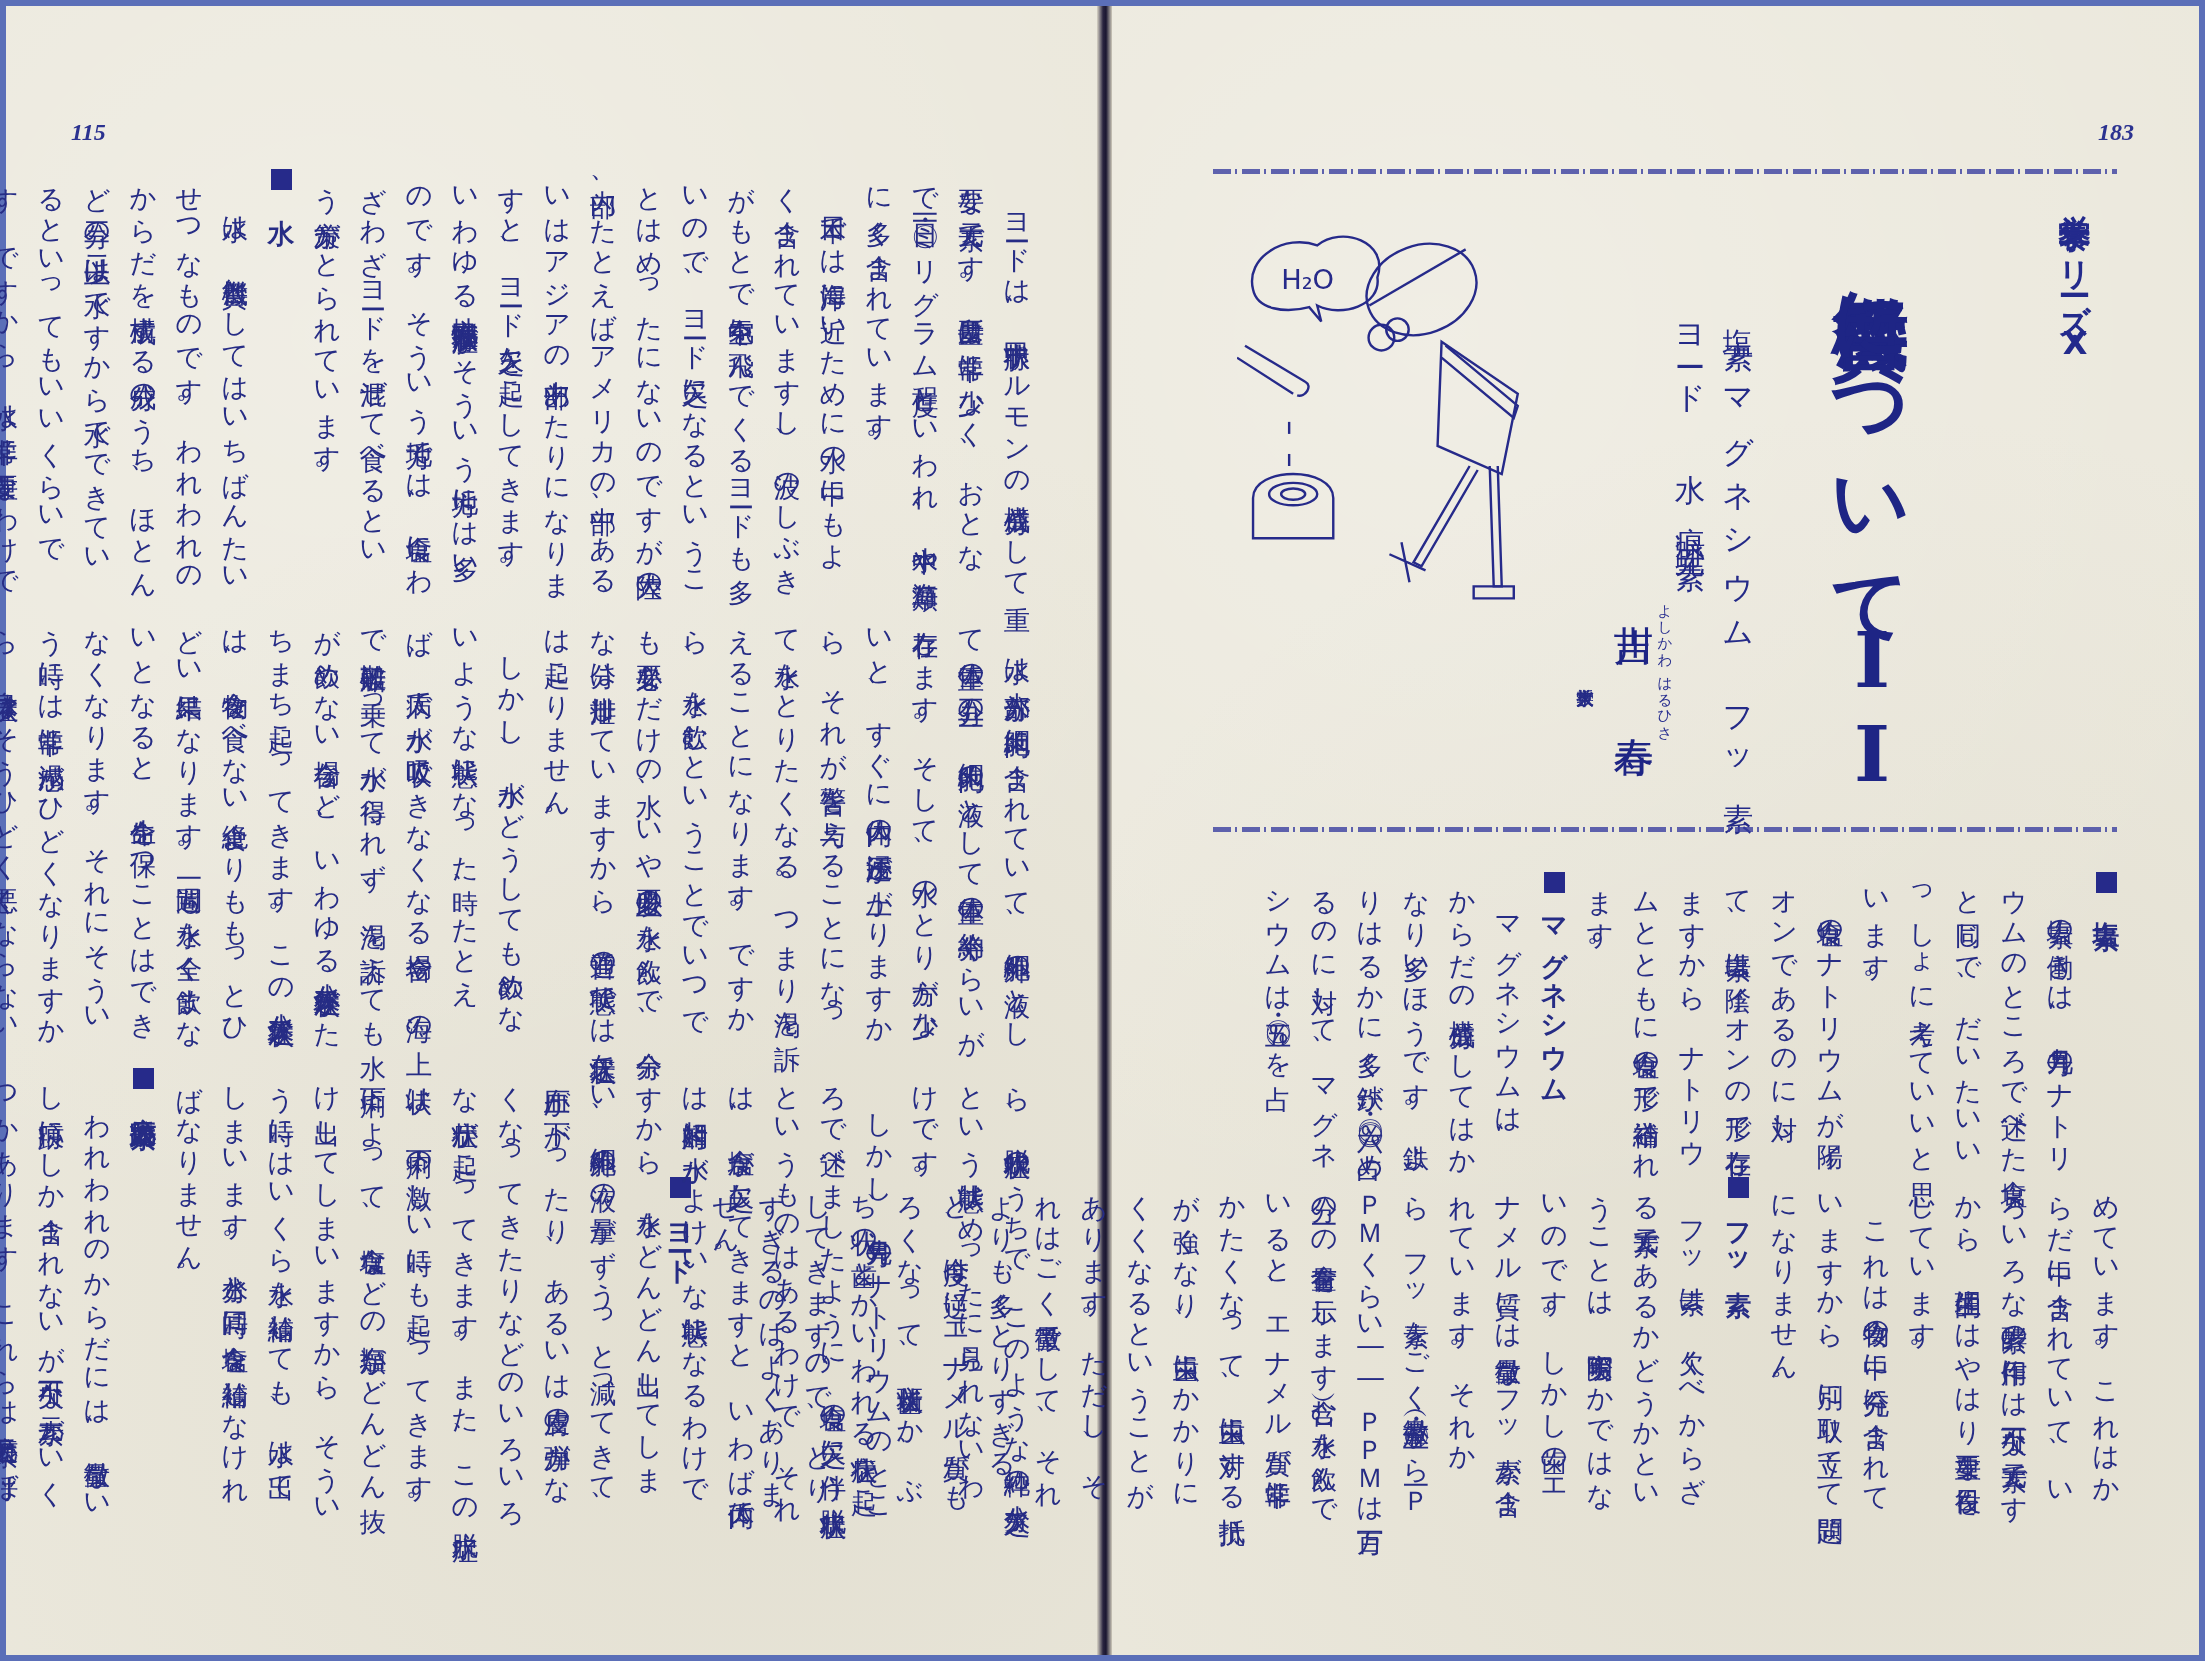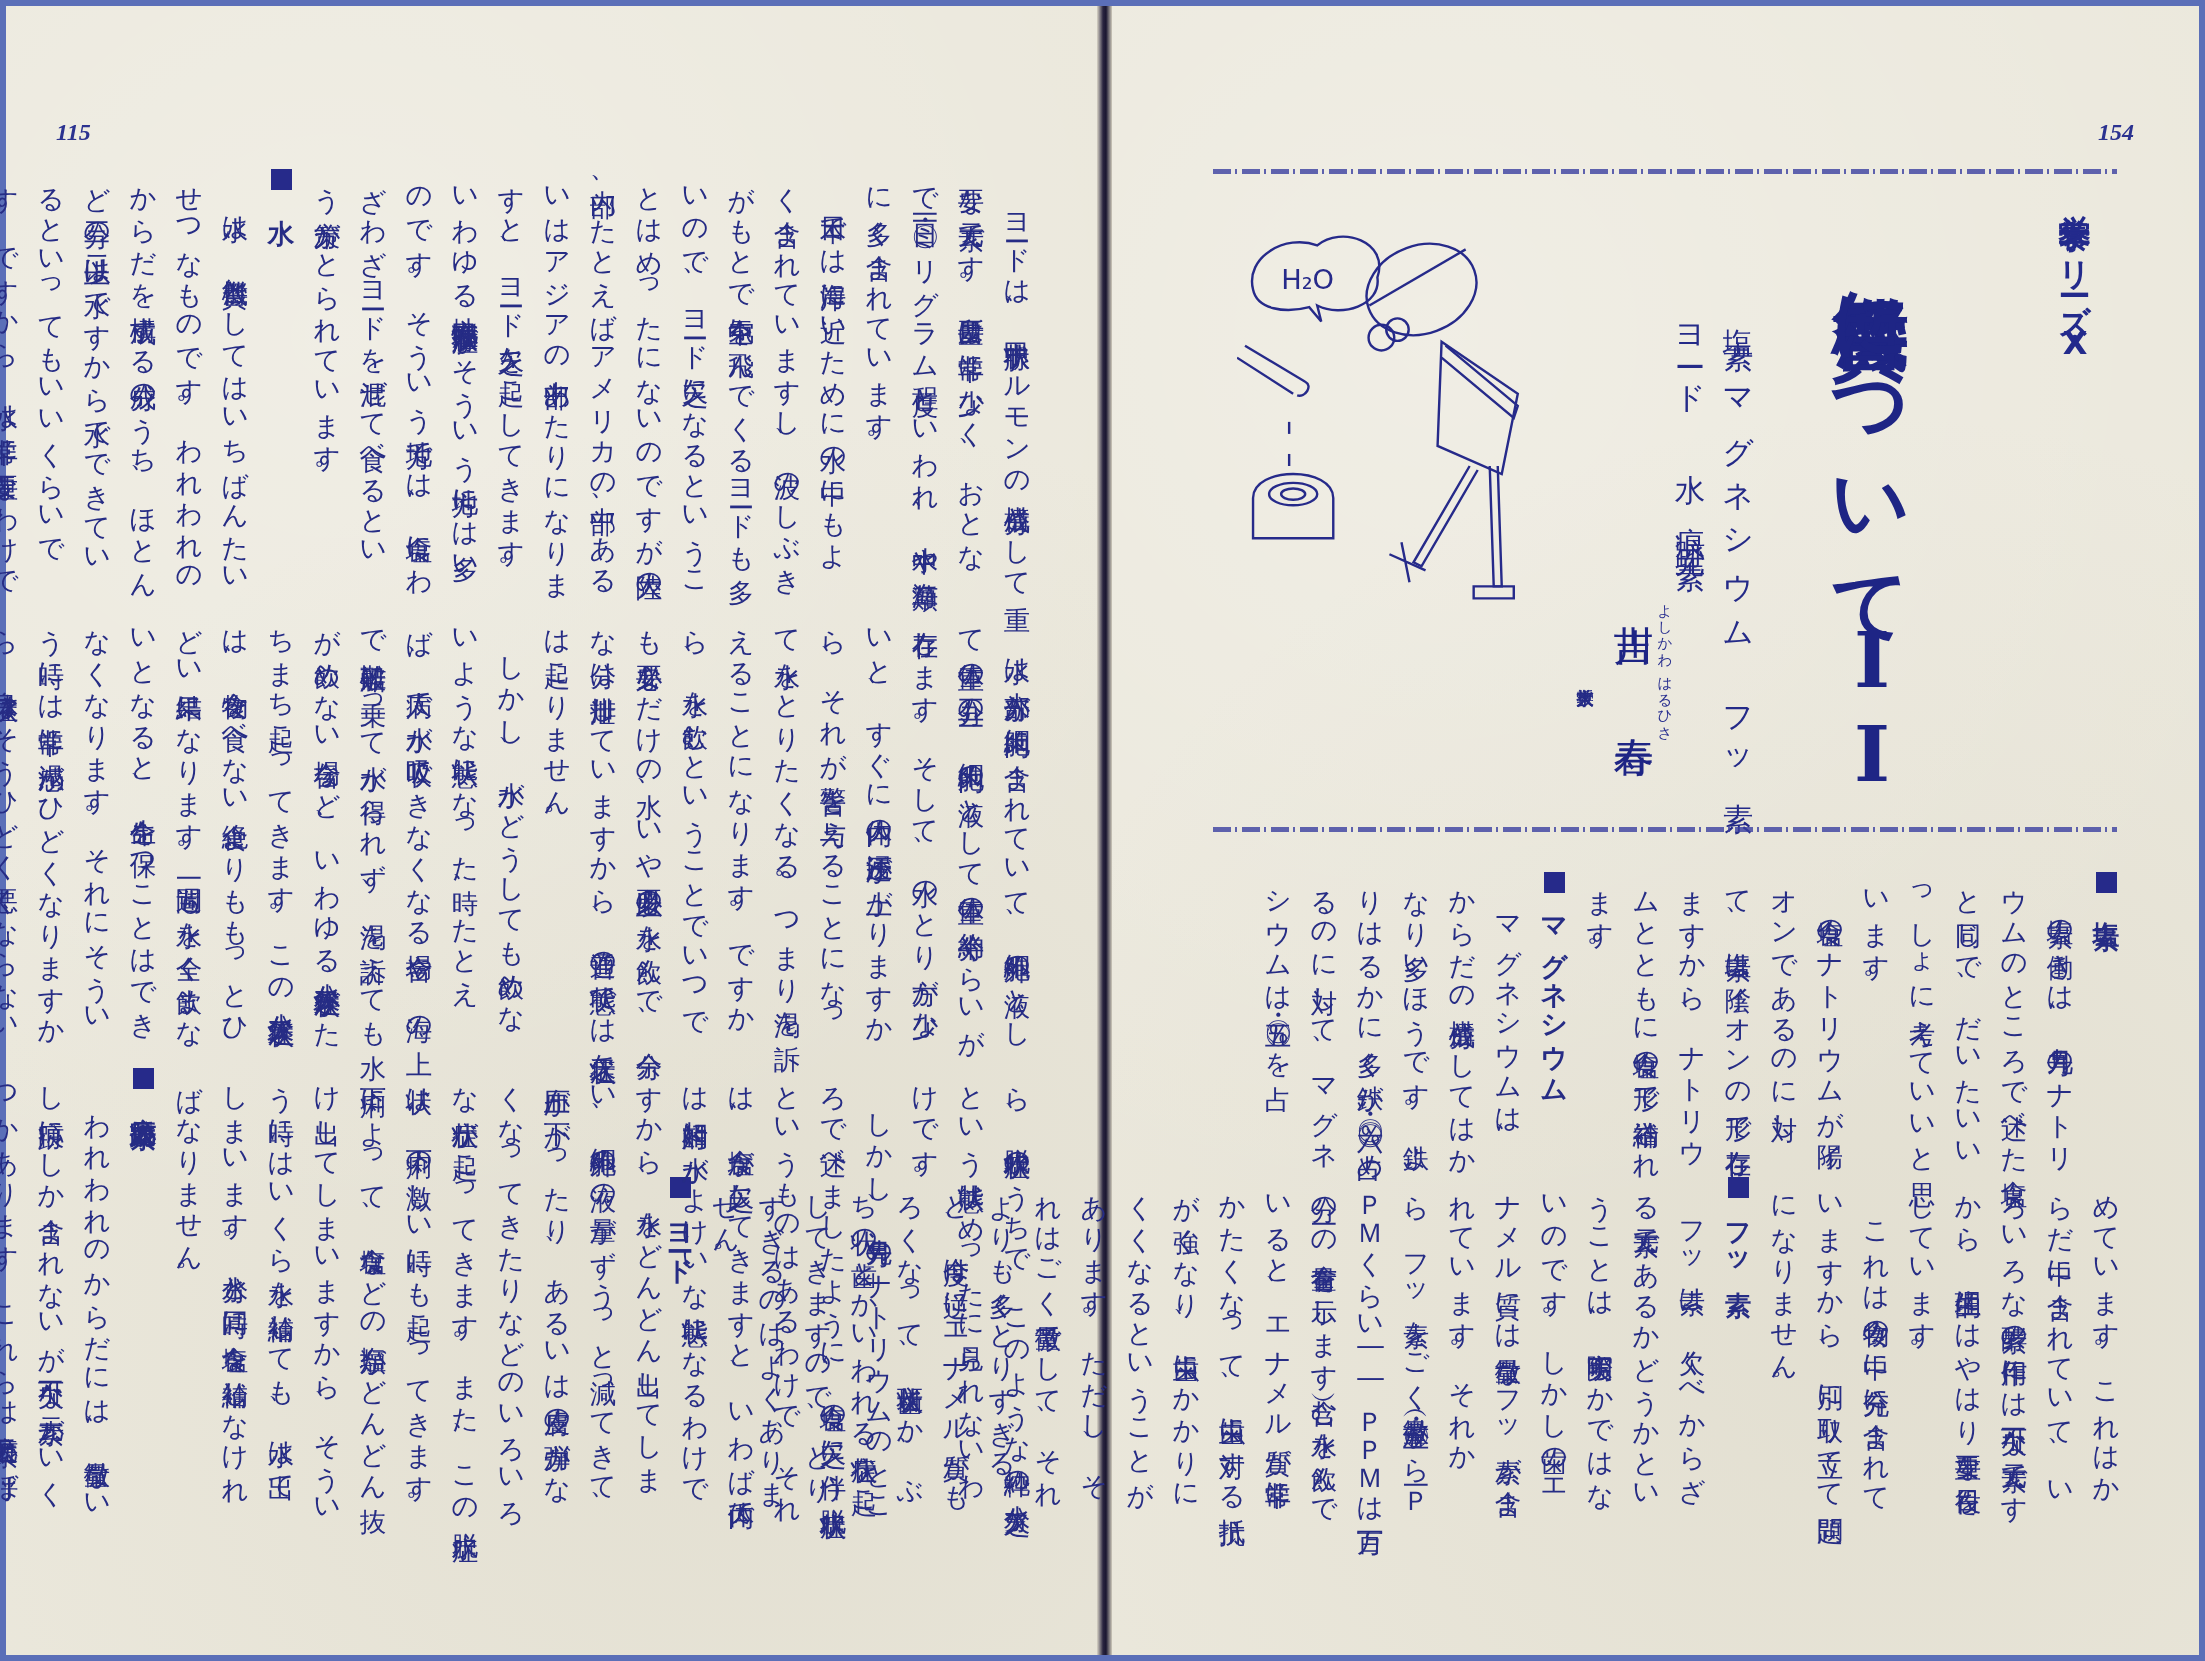--- a/index.html
+++ b/index.html
@@ -82,22 +82,22 @@
   }
   .illus { position:absolute; left:1237px; top:225px; width:353px; height:482px; }
 </style>
 </head>
 <body>
 
 <div class="page left"></div>
 <div class="page right"></div>
 <div class="gutter"></div>
 
-<div class="folio" style="left:56px; top:119px;">115</div>
-<div class="folio" style="left:2098px; top:119px;">154</div>
+<div class="folio" style="left:71px; top:119px;">115</div>
+<div class="folio" style="left:2098px; top:119px;">183</div>
 
 <div class="rule" style="left:1213px; top:169px; width:904px;"></div>
 <div class="series">栄養学シリーズ・X</div>
 <div class="title">無機質についてII</div>
 <div class="subtitle" style="left:1715px; top:305px;">塩素　マグネシウム　フッ素</div>
 <div class="subtitle" style="left:1667px; top:305px;">ヨード　水　痕跡元素</div>
 <div class="ruby" style="left:1655px; top:594px;">よしかわ</div>
 <div class="author" style="left:1607px; top:594px;">吉川</div>
 <div class="ruby" style="left:1655px; top:667px;">はるひさ</div>
 <div class="author" style="left:1607px; top:707px;">春寿</div>

